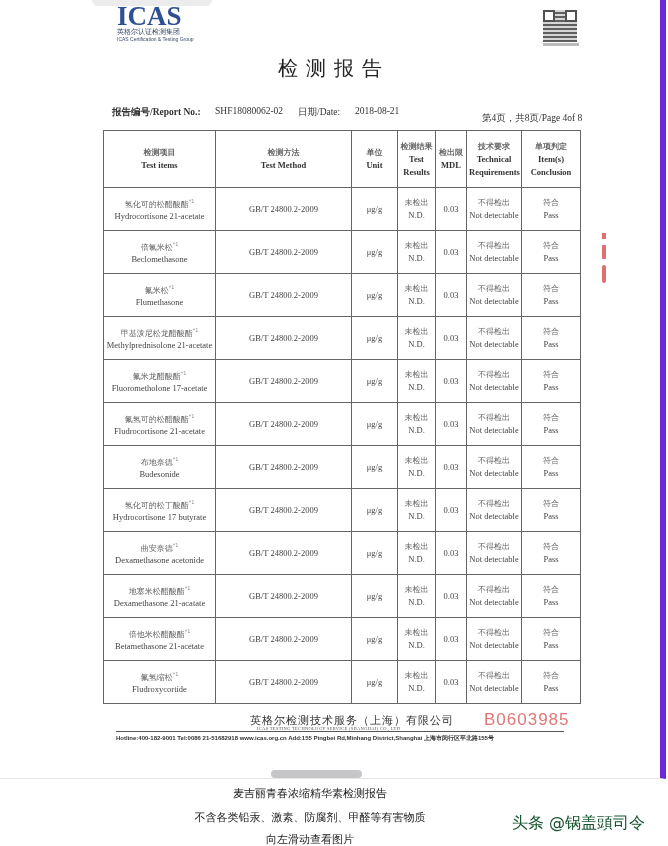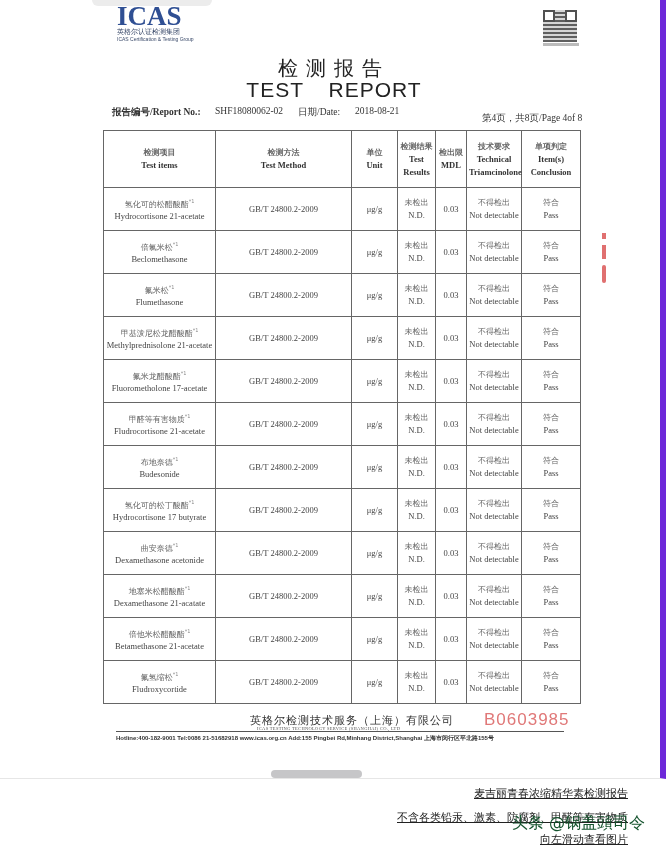--- a/index.html
+++ b/index.html
@@ -87,22 +87,22 @@
     font-family: "Liberation Sans", sans-serif; font-size: 6px; color: #333; white-space: nowrap; font-weight: bold;
   }
   .red-edge { position: absolute; left: 602px; top: 233px; width: 5px; height: 60px; }
   .red-edge div { background: #e07070; margin-bottom: 6px; width: 4px; }
 
   .scrollbar {
     position: absolute; left: 271px; top: 770px; width: 91px; height: 8px;
     background: #c6c6c8; border-radius: 4px;
   }
   .caption {
-    position: absolute; left: 8px; width: 620px; text-align: right;
-    font-family: "DejaVu Sans", sans-serif; font-size: 11px; color: #222; text-decoration: underline;
+    position: absolute; left: 0; width: 620px; text-align: center;
+    font-family: "DejaVu Sans", sans-serif; font-size: 11px; color: #222;
   }
   .watermark {
     position: absolute; left: 512px; top: 813px;
     font-family: "DejaVu Sans", sans-serif; font-size: 16px; color: #14532d;
   }
 </style>
 </head>
 <body>
 
 <div class="viewer">
@@ -111,21 +111,20 @@
   <div class="logo">
     <div class="logo-main">ICAS</div>
     <div class="logo-cn">英格尔认证检测集团</div>
     <div class="logo-en">ICAS Certification &amp; Testing Group</div>
   </div>
 
   <div class="qr"></div>
   <div class="qr-caption"></div>
 
   <div class="title-cn">检测报告</div>
-  <div class="title-en">TEST REPORT</div>
 
   <div class="meta-row">
     <span style="left:0; font-weight:bold;">报告编号/Report No.:</span>
     <span style="left:103px;">SHF18080062-02</span>
     <span style="left:186px;">日期/Date:</span>
     <span style="left:243px;">2018-08-21</span>
     <span style="left:370px;margin-top:6px;">第4页，共8页/Page 4of 8</span>
   </div>
 
   <table class="report">
@@ -155,21 +154,21 @@
         <th>
             <div class="cn">检测结果</div>
             <div>Test Results</div>
           </th>
         <th>
             <div class="cn">检出限</div>
             <div>MDL</div>
           </th>
         <th>
             <div class="cn">技术要求</div>
-            <div>Technical Triamcinolone</div>
+            <div>Technical Requirements</div>
           </th>
         <th>
             <div class="cn">单项判定</div>
             <div>Item(s) Conclusion</div>
           </th>
       </tr>
     </thead>
     <tbody id="rows">
         <tr>
           <td>
@@ -271,21 +270,21 @@
             <div class="cn">不得检出</div>
             <div>Not detectable</div>
           </td>
           <td>
             <div class="cn">符合</div>
             <div>Pass</div>
           </td>
         </tr>
         <tr>
           <td>
-            <div class="cn"><span>甲醛等有害物质</span><span class="sup">*1</span></div>
+            <div class="cn"><span>氟氢可的松醋酸酯</span><span class="sup">*1</span></div>
             <div>Fludrocortisone 21-acetate</div>
           </td>
           <td>GB/T 24800.2-2009</td>
           <td>μg/g</td>
           <td>
             <div class="cn">未检出</div>
             <div>N.D.</div>
           </td>
           <td>0.03</td>
           <td>

